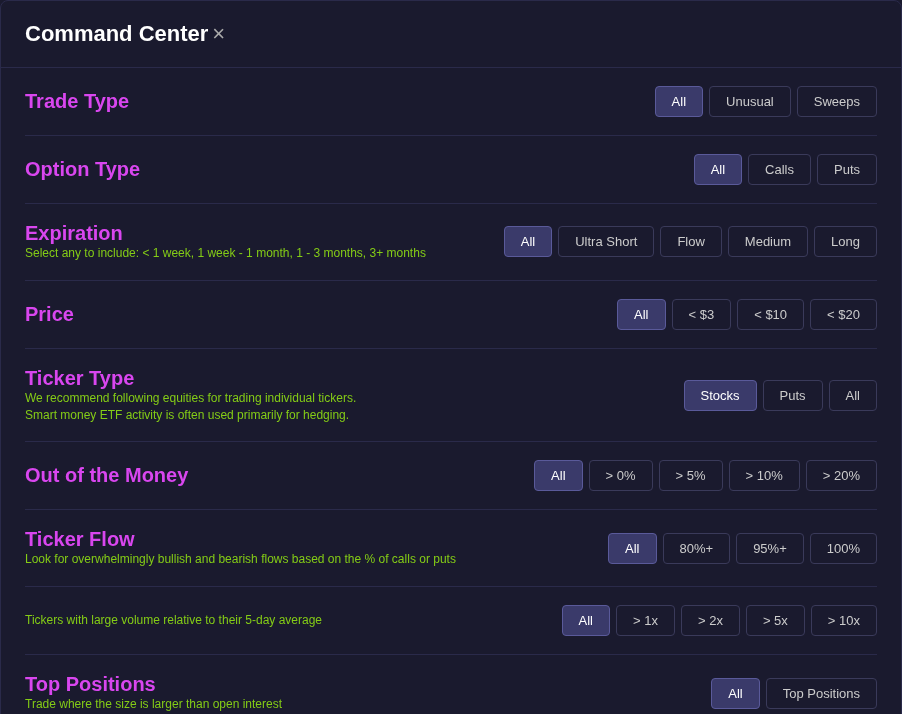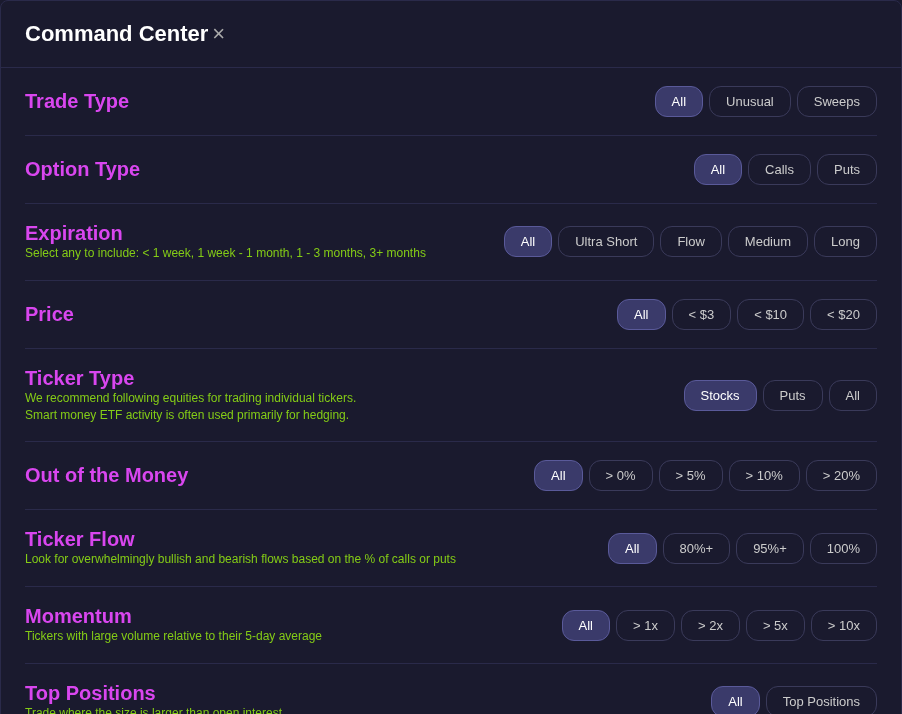--- a/index.html
+++ b/index.html
@@ -69,21 +69,21 @@
       line-height: 1.4;
     }
     .btn-group {
       display: flex;
       gap: 6px;
       flex-shrink: 0;
       margin-left: 16px;
     }
     .btn {
       padding: 7px 16px;
-      border-radius: 12px;
+      border-radius: 4px;
       border: 1px solid #3a3a5a;
       background: transparent;
       color: #ccc;
       font-size: 13px;
       font-weight: 500;
       cursor: pointer;
       white-space: nowrap;
       transition: background 0.15s, color 0.15s;
     }
     .btn.active {
@@ -178,21 +178,20 @@
         </div>
         <div class="btn-group">
           <button class="btn active">All</button>
           <button class="btn">80%+</button>
           <button class="btn">95%+</button>
           <button class="btn">100%</button>
         </div>
       </div>
       <div class="filter-row">
         <div class="filter-label-group">
-          <div class="filter-label">Momentum</div>
           <div class="filter-desc" style="white-space: pre-line;">Tickers with large volume relative to their 5-day average</div>
         </div>
         <div class="btn-group">
           <button class="btn active">All</button>
           <button class="btn">&gt; 1x</button>
           <button class="btn">&gt; 2x</button>
           <button class="btn">&gt; 5x</button>
           <button class="btn">&gt; 10x</button>
         </div>
       </div>

